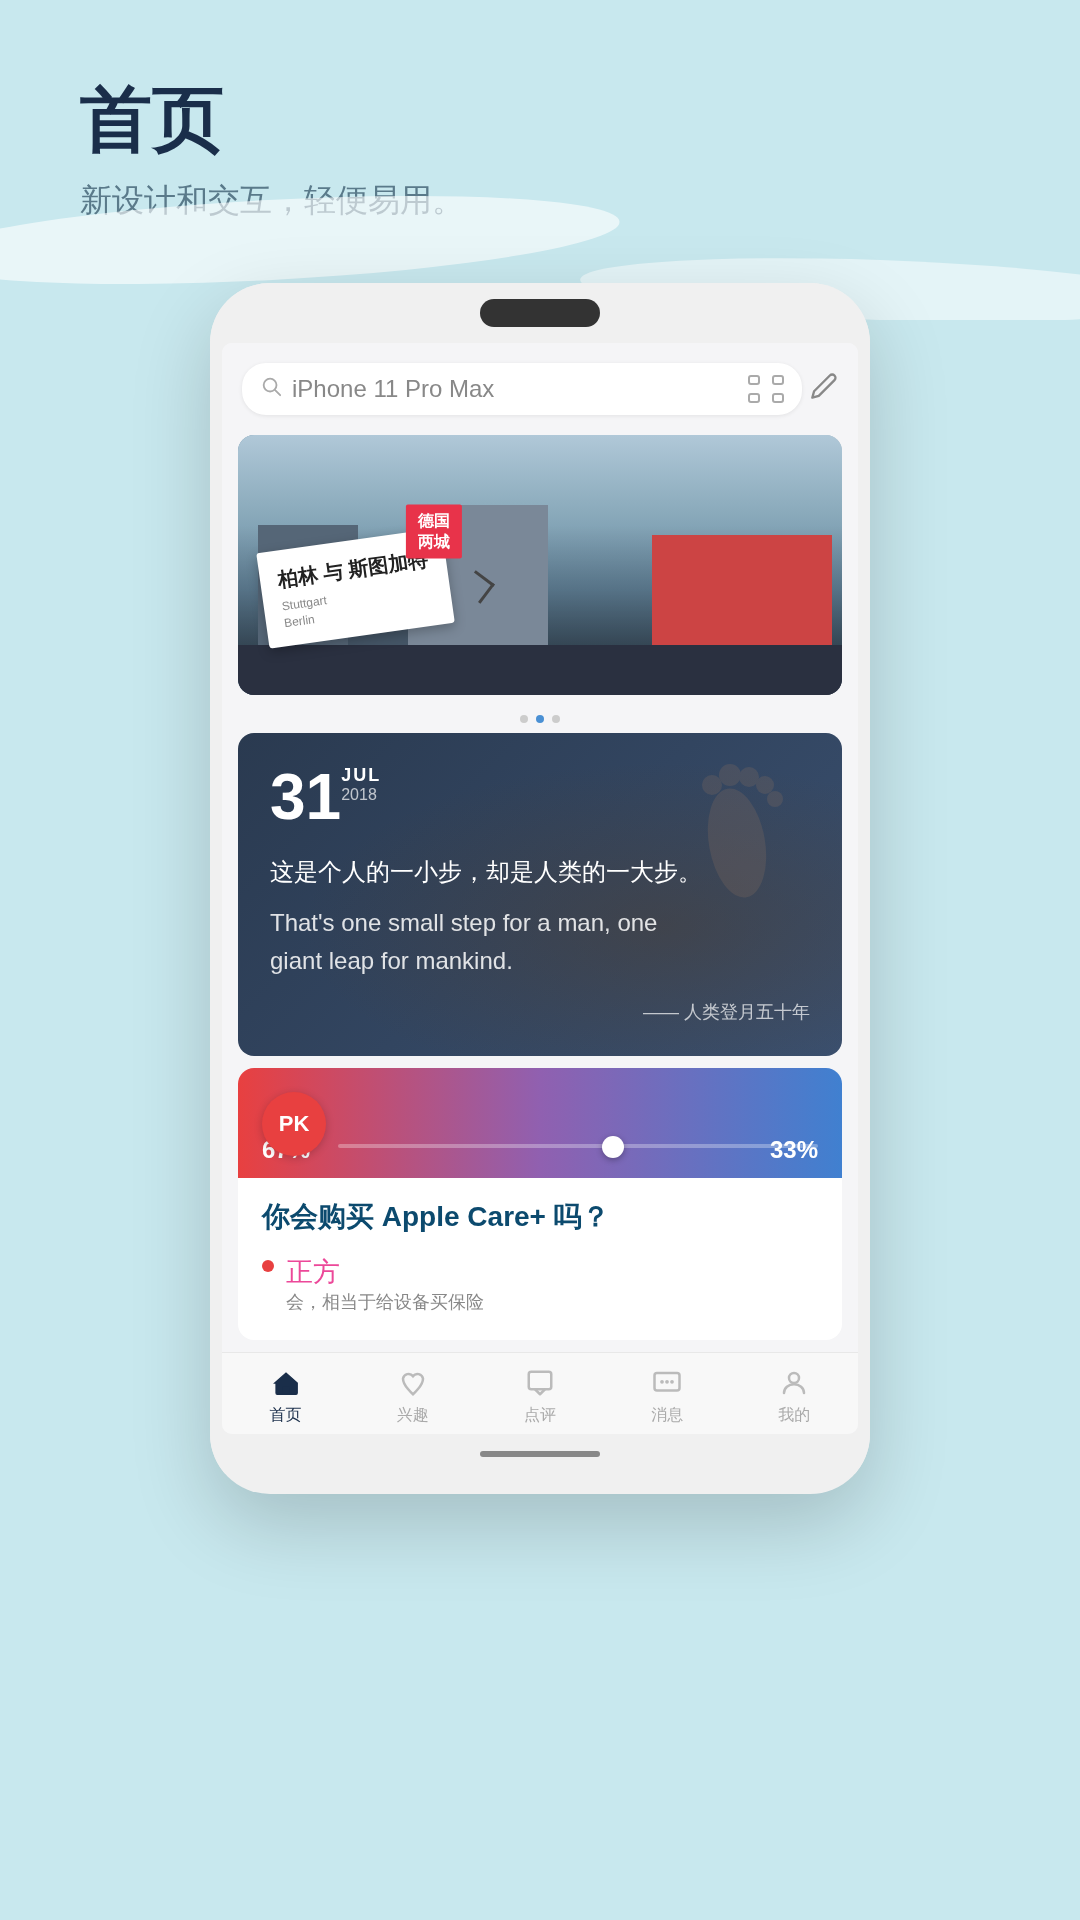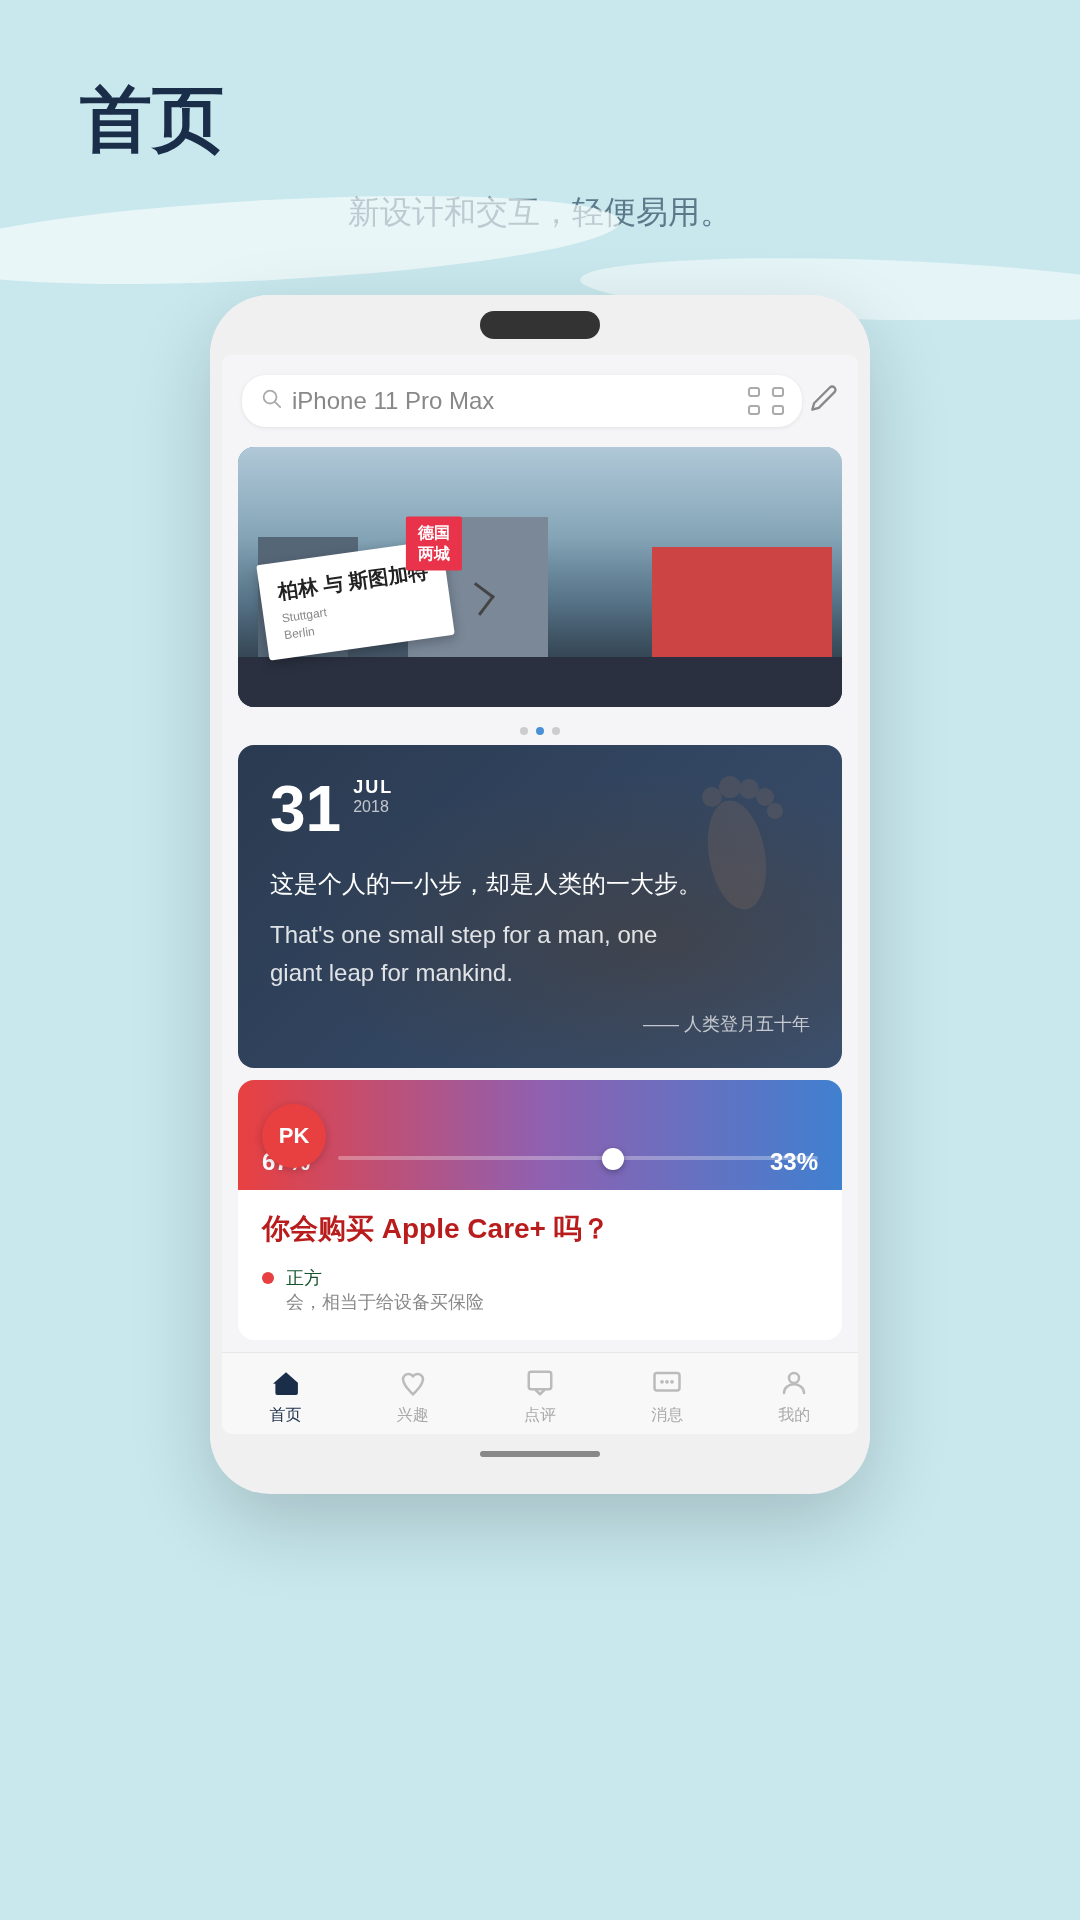--- a/index.html
+++ b/index.html
@@ -48,22 +48,21 @@
     }
     .page-title {
       font-size: 72px;
       font-weight: 700;
       color: #1a2e4a;
       line-height: 1.1;
     }
     .page-subtitle {
       font-size: 32px;
       color: #5a7a8a;
-      margin-top: 32px;
-      text-align: center;
+      margin-top: 20px;
     }
 
     
     .phone-wrapper {
       display: flex;
       justify-content: center;
       padding: 30px 60px 80px;
     }
     .phone-mockup {
       width: 660px;
@@ -179,21 +178,20 @@
     }
     .date-card-bg {
       position: absolute;
       inset: 0;
       background-image:
         radial-gradient(ellipse at 70% 60%, rgba(80,60,40,0.4) 0%, transparent 60%);
     }
     .date-header {
       display: flex;
       align-items: flex-start;
-      gap: 12px;
       margin-bottom: 24px;
       position: relative;
       z-index: 1;
     }
     .date-day {
       font-size: 64px;
       font-weight: 700;
       color: white;
       line-height: 1;
     }
@@ -307,41 +305,41 @@
       width: 22px;
       height: 22px;
       background: white;
       border-radius: 50%;
       box-shadow: 0 2px 6px rgba(0,0,0,0.3);
     }
 
     .pk-question {
       font-size: 28px;
       font-weight: 600;
-      color: #b91c1c;
+      color: #0c4a6e;
       padding: 20px 24px 12px;
     }
     .pk-option {
       display: flex;
       align-items: flex-start;
       padding: 6px 24px;
       gap: 12px;
     }
     .pk-option-dot {
       width: 12px;
       height: 12px;
       border-radius: 50%;
       margin-top: 6px;
       flex-shrink: 0;
     }
     .pk-option-dot.red { background: #e84040; }
     .pk-option-dot.blue { background: #4a90d4; }
     .pk-option-label {
-      font-size: 18px;
-      color: #14532d;
+      font-size: 27px;
+      color: #ec4899;
       font-weight: 500;
     }
     .pk-option-text {
       font-size: 18px;
       color: #888;
     }
 
     
     .bottom-nav {
       background: #f8f8f8;

